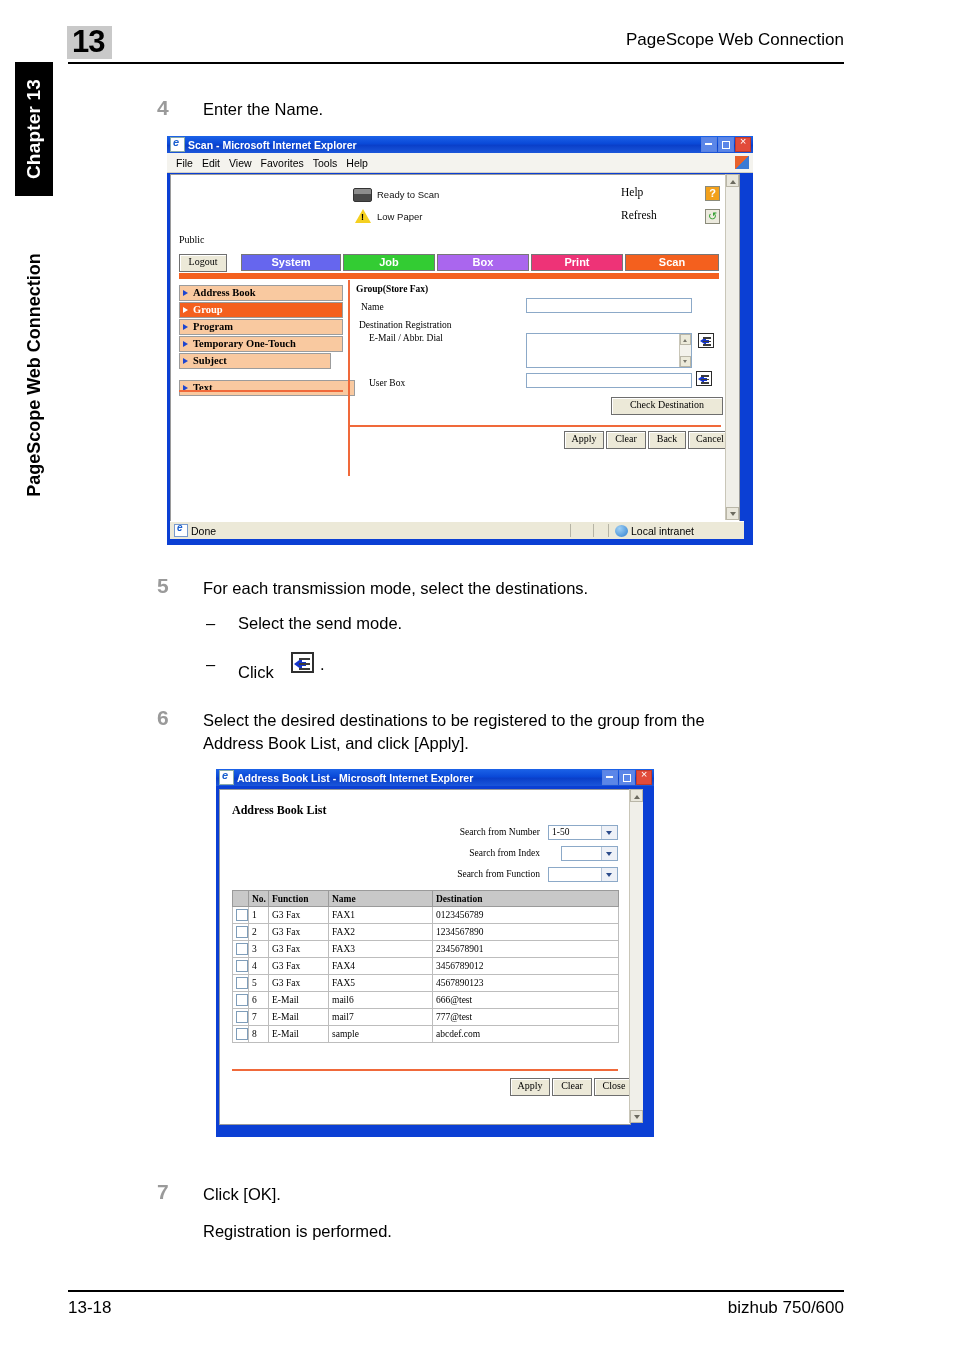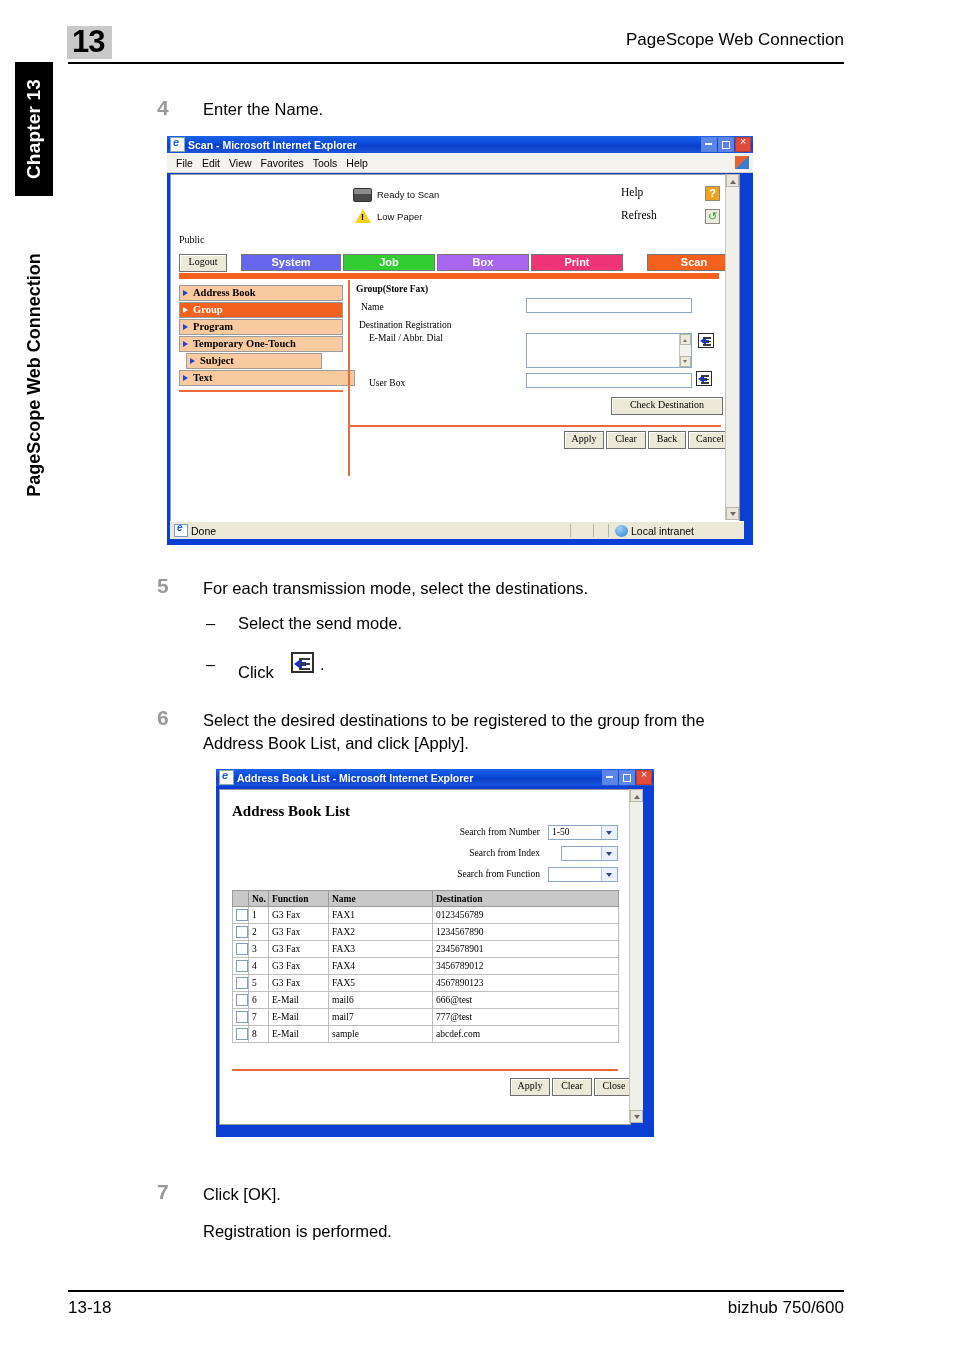--- a/index.html
+++ b/index.html
@@ -137,21 +137,21 @@
   .addr-ic .arr{position:absolute;left:1px;top:3px;width:0;height:0;
      border-top:4px solid transparent;border-bottom:4px solid transparent;
      border-right:6px solid #1434cb;}
   .addr-ic .arrtail{position:absolute;left:6px;top:6px;width:4px;height:3px;background:#1434cb;}
 
   .gbtn{position:absolute;border:1px solid #6e6e6e;background:#ece9d8;
      font-size:10px;font-family:"Liberation Serif",serif;text-align:center;
      box-shadow:inset 1px 1px 0 #fff;color:#000;}
 
   
-  .abl-title{position:absolute;font-size:15px;font-weight:bold;
+  .abl-title{position:absolute;font-size:12px;font-weight:bold;
      font-family:"Liberation Serif",serif;}
   .abl-lbl{position:absolute;font-size:9.5px;font-family:"Liberation Serif",serif;
      text-align:right;}
   .sel-box{position:absolute;height:15px;border:1px solid #8ca9c8;background:#fff;
      box-sizing:border-box;font-size:9.5px;font-family:"Liberation Serif",serif;
      padding-left:3px;line-height:13px;}
   .sel-box .ar{position:absolute;right:0;top:0;width:15px;height:13px;background:#eef1f7;
      border-left:1px solid #b7c6d8;}
   .sel-box .ar:after{content:"";position:absolute;left:4px;top:5px;
      border-left:3.5px solid transparent;border-right:3.5px solid transparent;
@@ -232,45 +232,45 @@
       <div class="ps-link" style="left:450px;top:34px;">Refresh</div>
       <div class="icon-btn icon-refresh" style="left:534px;top:34px;">↺</div>
 
       <div class="ps-link" style="left:8px;top:59px;font-size:10px;">Public</div>
 
       <div class="logout-btn" style="left:8px;top:79px;width:46px;height:16px;line-height:14px;">Logout</div>
       <div class="tabbtn" style="left:70px;top:79px;width:100px;background:#6666ee;">System</div>
       <div class="tabbtn" style="left:172px;top:79px;width:92px;background:#33cc33;">Job</div>
       <div class="tabbtn" style="left:266px;top:79px;width:92px;background:#aa66ee;">Box</div>
       <div class="tabbtn" style="left:360px;top:79px;width:92px;background:#ee3377;">Print</div>
-      <div class="tabbtn" style="left:454px;top:79px;width:94px;background:#f4601e;margin-left:22px;">Scan</div>
+      <div class="tabbtn" style="left:454px;top:79px;width:94px;background:#f4601e;">Scan</div>
 
       <div class="orange-bar" style="left:8px;top:98px;width:540px;height:6px;"></div>
 
       <div class="navitem" style="left:8px;top:110px;width:164px;">
         <i class="tri"></i>
         <span>Address Book</span>
       </div>
       <div class="navitem sel" style="left:8px;top:127px;width:164px;">
         <i class="tri"></i>
         <span>Group</span>
       </div>
       <div class="navitem" style="left:8px;top:144px;width:164px;">
         <i class="tri"></i>
         <span>Program</span>
       </div>
       <div class="navitem" style="left:8px;top:161px;width:164px;">
         <i class="tri"></i>
         <span>Temporary One-Touch</span>
       </div>
-      <div class="navitem" style="left:15px;top:178px;width:136px;">
+      <div class="navitem" style="left:8px;top:178px;width:152px;">
         <i class="tri"></i>
         <span>Subject</span>
       </div>
-      <div class="navitem" style="left:8px;top:195px;width:176px;">
+      <div class="navitem" style="left:8px;top:205px;width:176px;">
         <i class="tri"></i>
         <span>Text</span>
       </div>
       <div style="position:absolute;left:8px;top:215px;width:164px;height:1.5px;background:#f0693a;"></div>
       <div style="position:absolute;left:177px;top:105px;width:1.5px;height:196px;background:#f0693a;"></div>
 
       <div class="f-label f-bold" style="left:185px;top:109px;">Group(Store Fax)</div>
       <div class="f-label" style="left:190px;top:127px;">Name</div>
       <div class="f-input" style="left:355px;top:123px;width:166px;height:15px;"></div>
 

